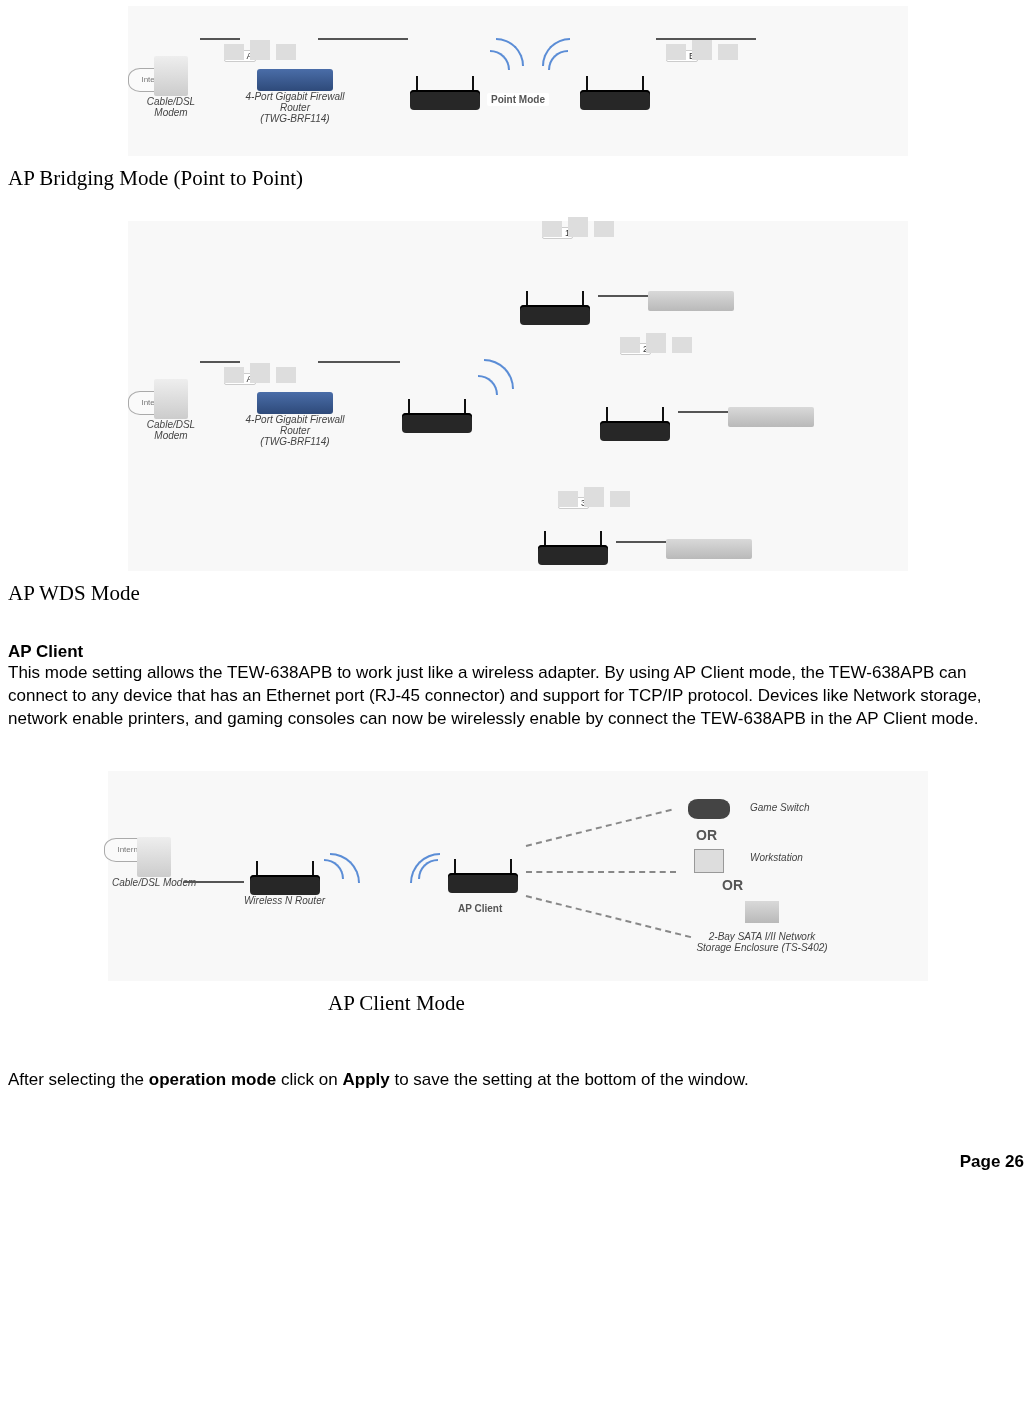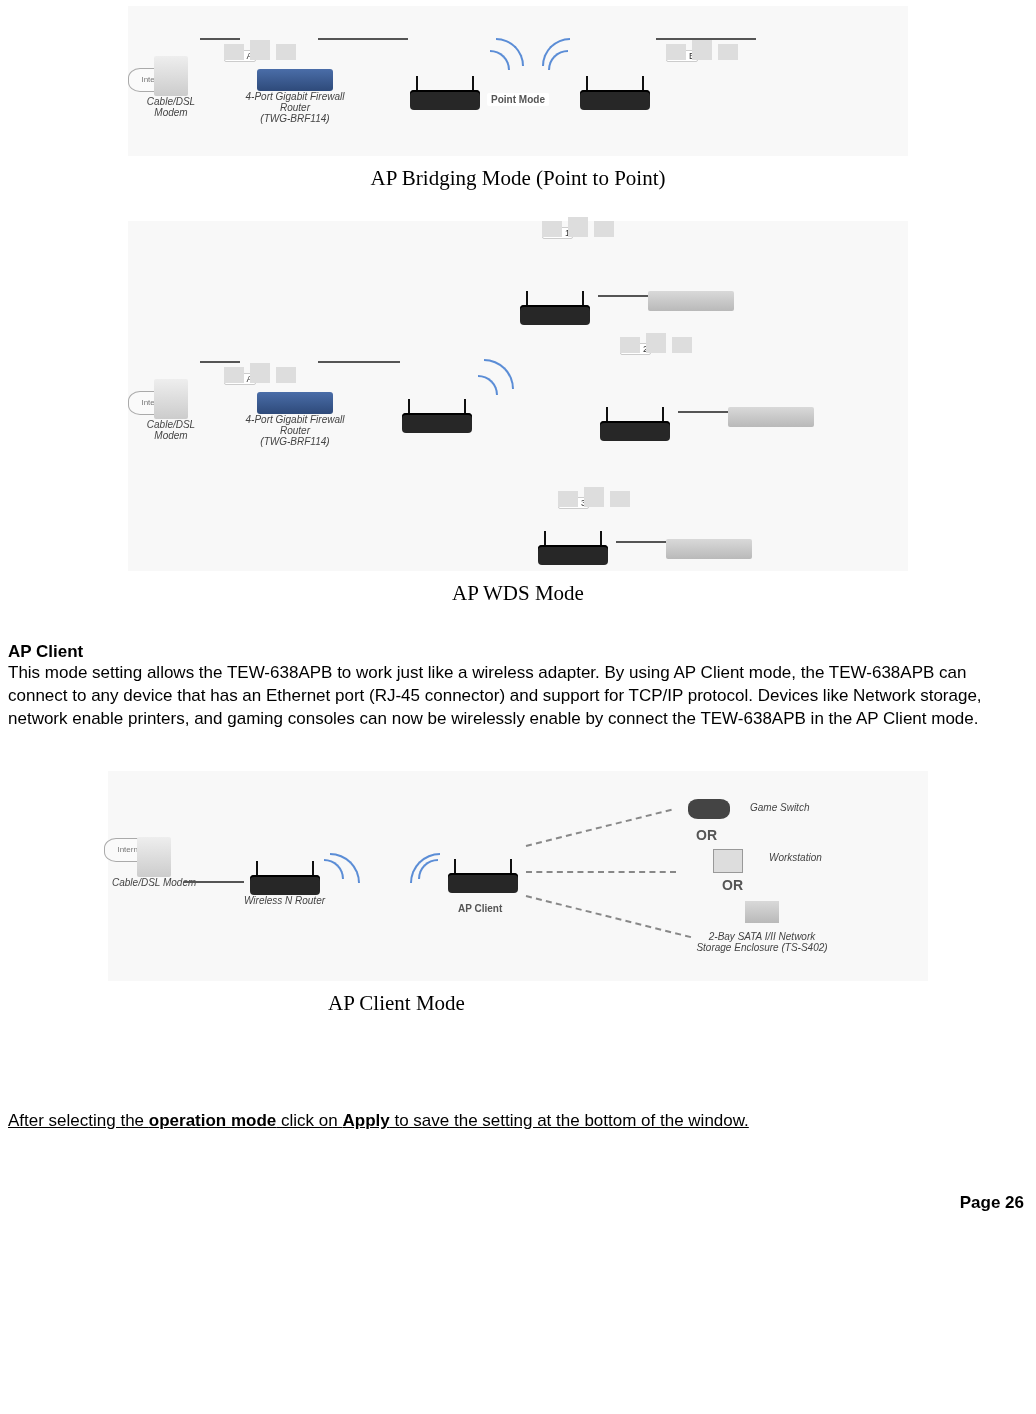--- a/index.html
+++ b/index.html
@@ -12,21 +12,21 @@
     box-sizing: border-box;
   }
   .diagram-wrap {
     width: 780px;
     margin: 6px auto 10px auto;
     background: #f8f8f8;
   }
   .caption {
     font-family: "Times New Roman", Times, serif;
     font-size: 21px;
-    text-align: center;
+    text-align: left;
     margin: 10px 0 30px 0;
   }
   .caption.left {
     text-align: left;
     padding-left: 320px;
   }
   .section-title {
     font-weight: bold;
     margin-top: 36px;
   }
@@ -291,35 +291,35 @@
   <div class="dashed" style="left:418px;top:100px;width:150px;"></div>
   <div class="dashed" style="left:418px;top:124px;width:170px;transform:rotate(14deg);transform-origin:left center"></div>
 
   <div class="pos d-col" style="left:566px;top:20px;flex-direction:row;gap:6px;align-items:center">
     <div class="device">
         <div class="gamepad"></div>
       </div>
     <span class="lbl">Game Switch</span>
   </div>
   <span class="pos or-tag" style="left:588px;top:56px;">OR</span>
-  <div class="pos d-col" style="left:585px;top:70px;flex-direction:row;gap:6px;align-items:center">
+  <div class="pos d-col" style="left:566px;top:70px;flex-direction:row;gap:6px;align-items:center">
     <div class="device">
         <div class="workstation"></div>
       </div>
     <span class="lbl">Workstation</span>
   </div>
   <span class="pos or-tag" style="left:614px;top:106px;">OR</span>
   <div class="pos d-col" style="left:584px;top:120px;flex-direction:column;gap:6px;align-items:center">
     <div class="device">
         <div class="nasbox"></div>
       </div>
     <span class="lbl" style="max-width:140px">2-Bay SATA I/II Network
 Storage Enclosure
 (TS-S402)</span>
   </div>
 </div>
 <div class="caption left">AP Client Mode</div>
 
-<p class="body-text" style="margin-top:94px;text-decoration:underline;">
+<p class="body-text" style="margin-top:53px;">
   <span>After selecting the </span><b>operation mode</b><span> click on </span><b>Apply</b><span> to save the setting at the bottom of the window.</span>
 </p>
 
 <div class="footer">Page 26</div>
 
 </body></html>

